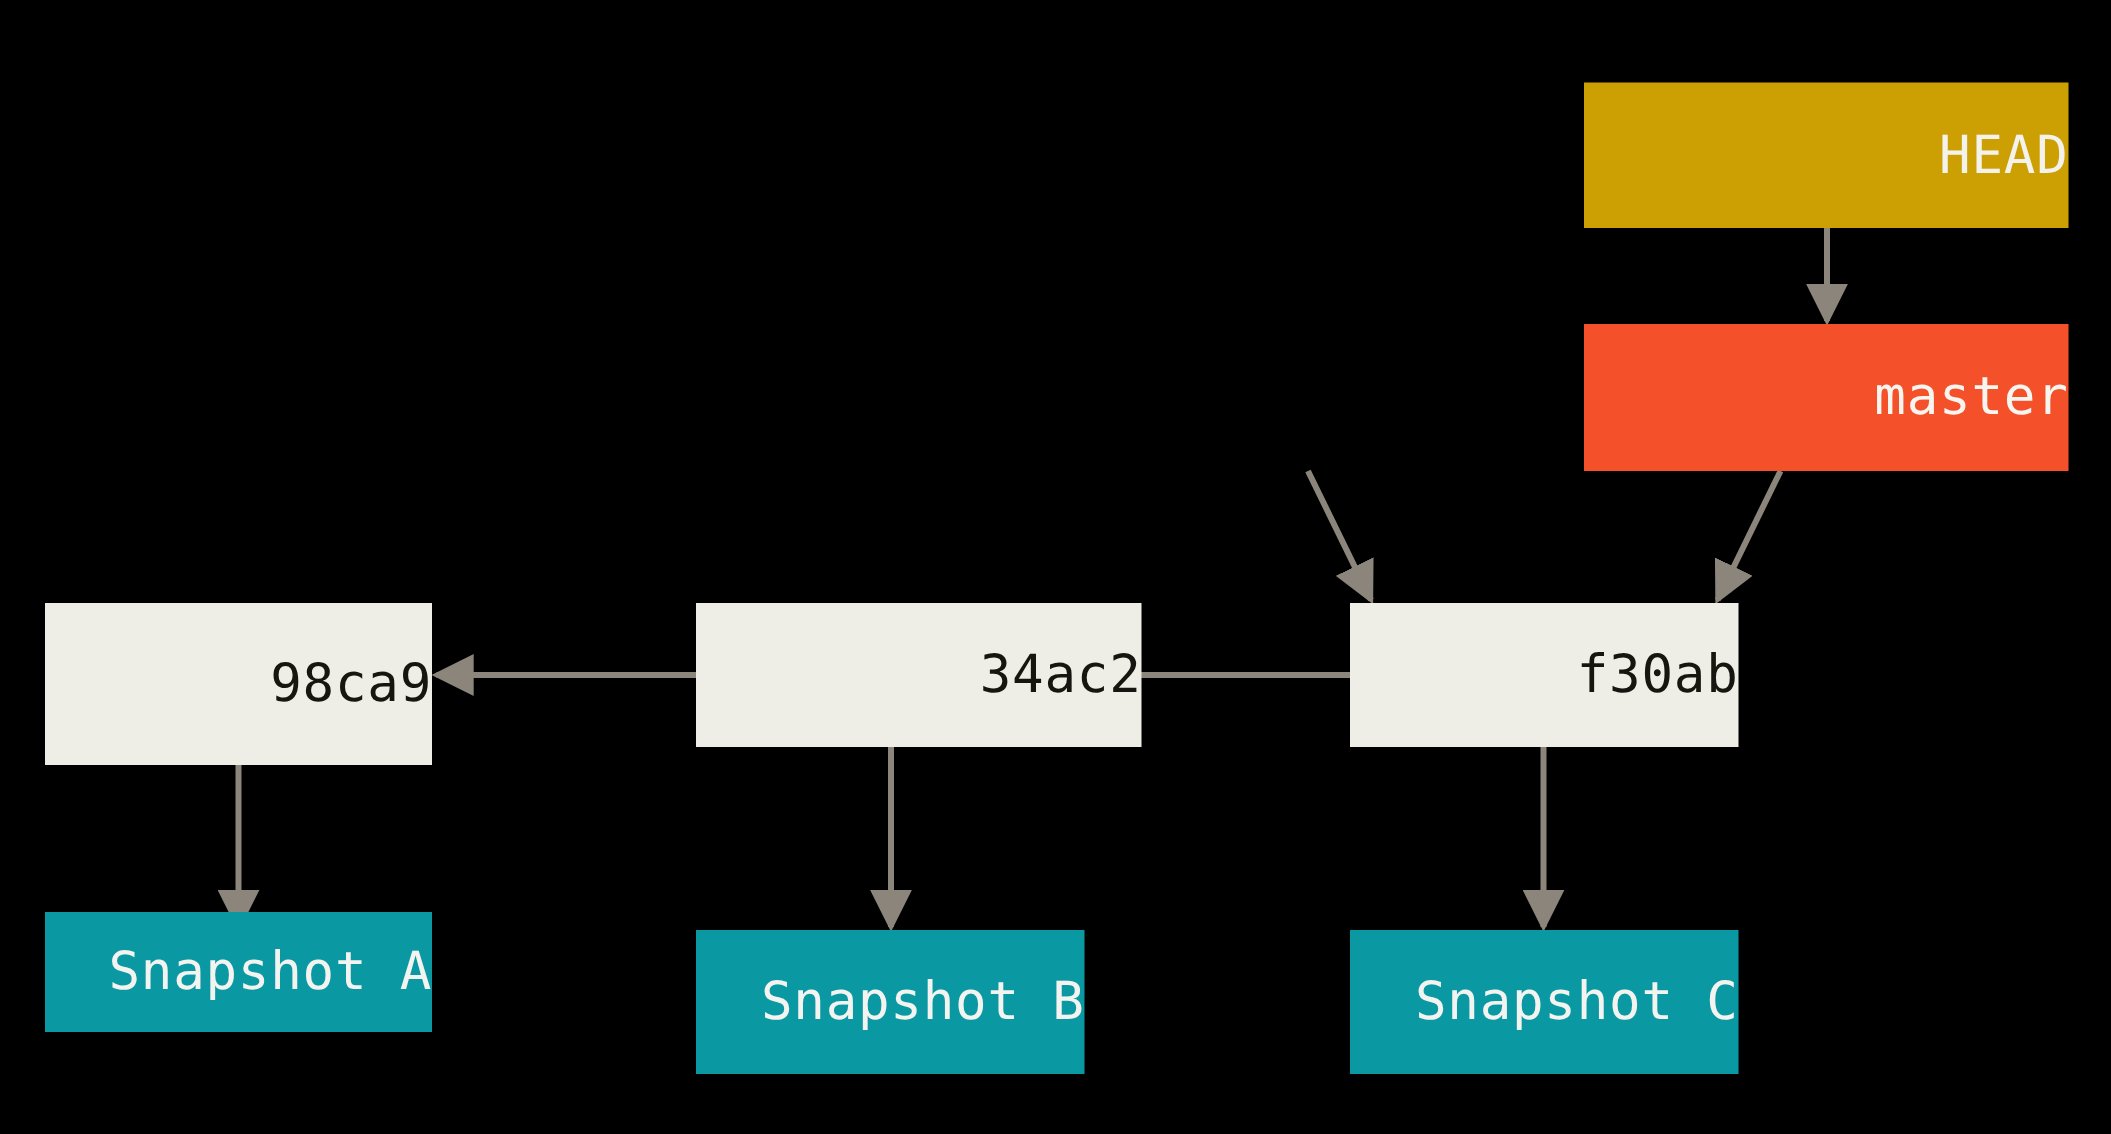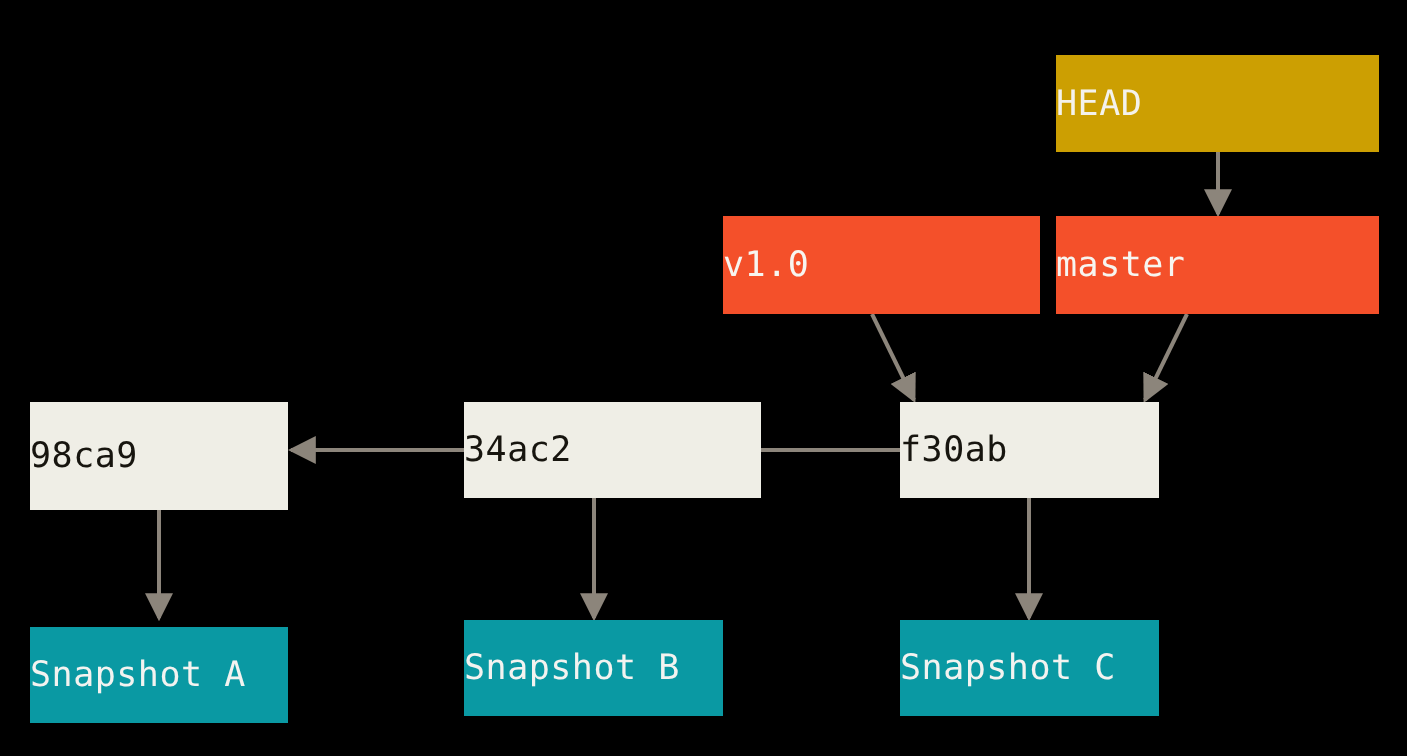--- a/index.html
+++ b/index.html
@@ -23,21 +23,21 @@
     left: 0;
     top: 0;
     width: 1407px;
     height: 756px;
     pointer-events: none;
   }
   .node {
     position: absolute;
     display: flex;
     align-items: center;
-    justify-content: flex-start;
+    justify-content: flex-end;
     box-sizing: border-box;
     letter-spacing: 0.5px;
     white-space: pre;
     text-rendering: geometricPrecision;
   }
   .node-head {
     background: #cc9f02;
     color: #f4f2ec;
     font-size: 35px;
   }
@@ -75,29 +75,28 @@
         <line x1="900" y1="450" x2="726" y2="450" stroke="#8c857b" stroke-width="4" marker-end="url(#arrowhead)"></line>
         <line x1="464" y1="450" x2="291" y2="450" stroke="#8c857b" stroke-width="4" marker-end="url(#arrowhead)"></line>
         <line x1="159" y1="498" x2="159" y2="618" stroke="#8c857b" stroke-width="4" marker-end="url(#arrowhead)"></line>
         <line x1="594" y1="498" x2="594" y2="618" stroke="#8c857b" stroke-width="4" marker-end="url(#arrowhead)"></line>
         <line x1="1029" y1="498" x2="1029" y2="618" stroke="#8c857b" stroke-width="4" marker-end="url(#arrowhead)"></line>
       </g>
   </svg>
 
   <div class="node node-head" style="left: 1056px; top: 55px; width: 323px; height: 97px;"><span>HEAD</span></div>
 
-  <div class="node node-ref" style="left: 723px; top: 216px; width: 317px; height: 98px;"><span>v1.0</span></div>
 
   <div class="node node-ref" style="left: 1056px; top: 216px; width: 323px; height: 98px;"><span>master</span></div>
 
   <div class="node node-commit" style="left: 30px; top: 402px; width: 258px; height: 108px;"><span>98ca9</span></div>
 
   <div class="node node-commit" style="left: 464px; top: 402px; width: 297px; height: 96px;"><span>34ac2</span></div>
 
   <div class="node node-commit" style="left: 900px; top: 402px; width: 259px; height: 96px;"><span>f30ab</span></div>
 
-  <div class="node node-snapshot" style="left: 30px; top: 627px; width: 258px; height: 96px;"><span>Snapshot A</span></div>
+  <div class="node node-snapshot" style="left: 30px; top: 608px; width: 258px; height: 80px;"><span>Snapshot A</span></div>
 
   <div class="node node-snapshot" style="left: 900px; top: 620px; width: 259px; height: 96px;"><span>Snapshot C</span></div>
 
   <div class="node node-snapshot" style="left: 464px; top: 620px; width: 259px; height: 96px;"><span>Snapshot B</span></div>
 
 </div>
 
 </body></html>

